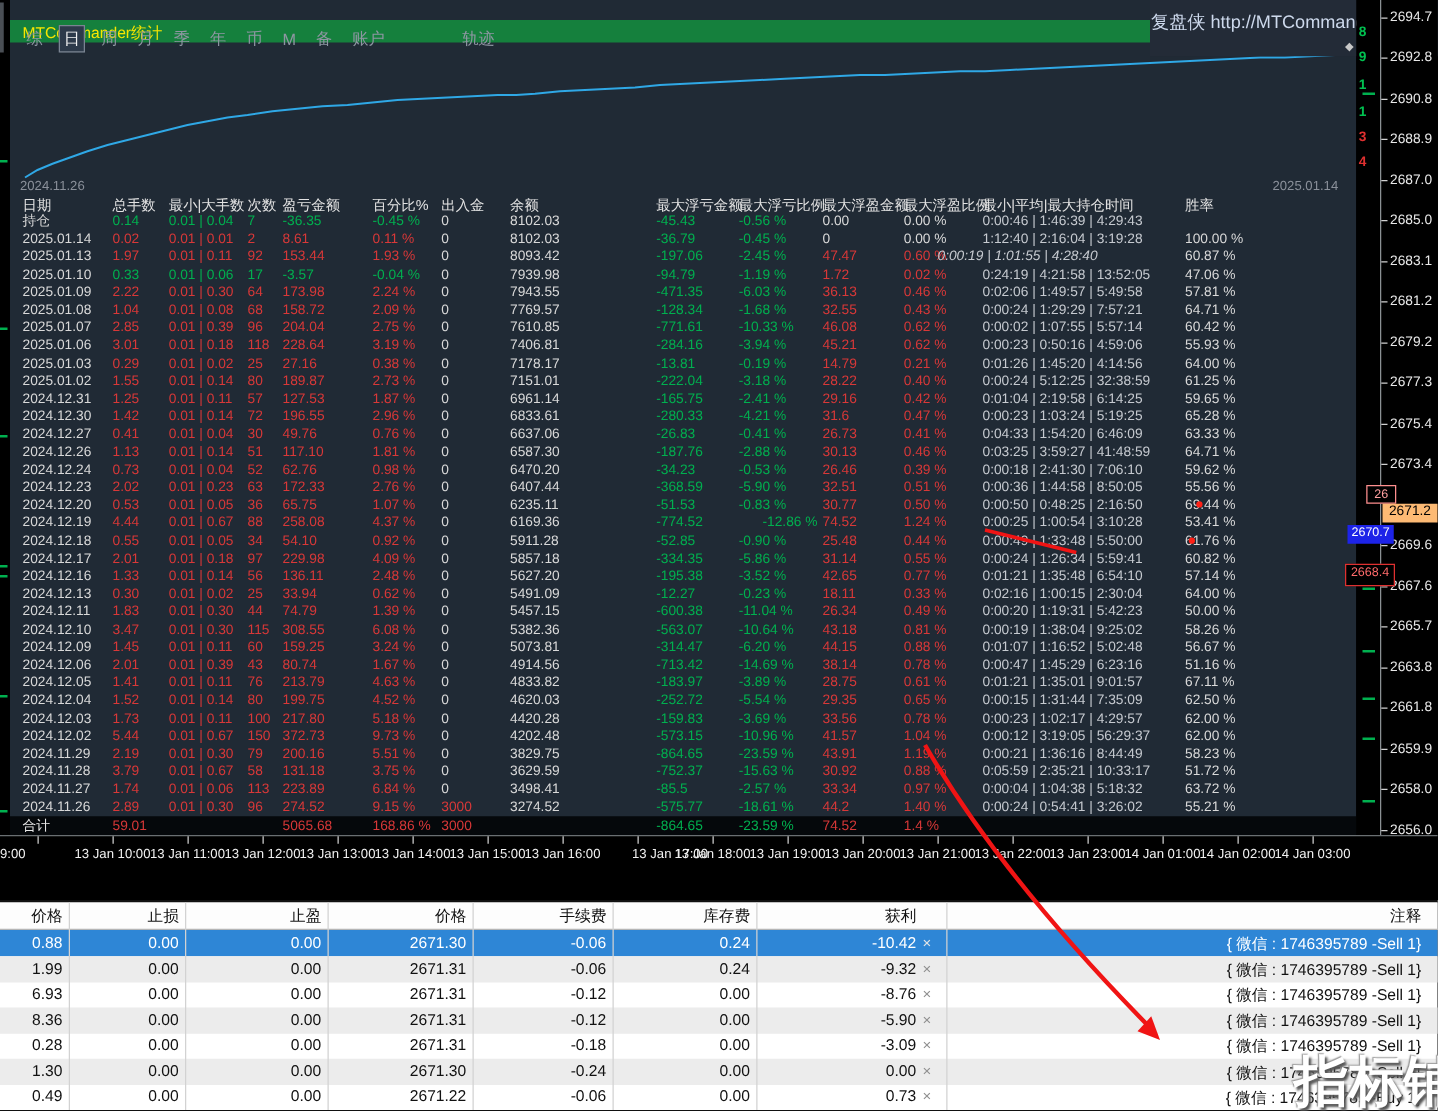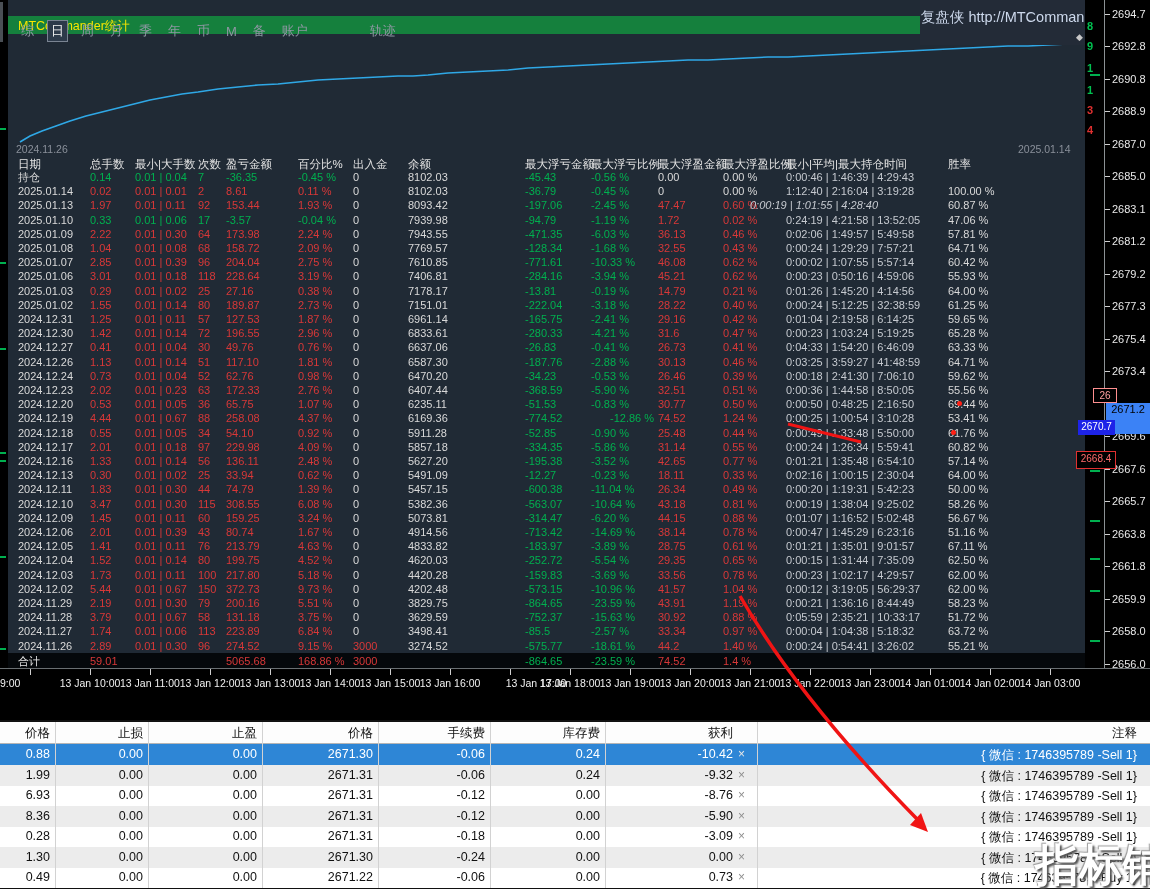--- a/index.html
+++ b/index.html
@@ -727,21 +727,21 @@
       <span class="bgdigit" style="top: 84px; color: rgb(0, 192, 80);">1</span>
       <span class="bgdigit" style="top: 104px; color: rgb(224, 48, 48);">3</span>
       <span class="bgdigit" style="top: 124px; color: rgb(224, 48, 48);">4</span>
       <div class="gdash" style="left: 1090px; top: 74px;"></div>
       <div class="gdash" style="left: 1090px; top: 470px;"></div>
       <div class="gdash" style="left: 1090px; top: 520px;"></div>
       <div class="gdash" style="left: 1090px; top: 558px;"></div>
       <div class="gdash" style="left: 1090px; top: 590px;"></div>
       <div class="gdash" style="left: 1090px; top: 640px;"></div>
       <div class="pbox" style="left: 1093px; top: 388px; width: 22px; height: 13px; border: 1px solid rgb(255, 143, 143); color: rgb(255, 160, 160); background: rgb(0, 0, 0);">26</div>
-      <div class="pbox" style="left: 1106px; top: 403px; width: 44px; height: 31px; background: #3b82f6; color: rgb(0, 0, 0); font-size: 11px;">2671.2</div>
+      <div class="pbox" style="left: 1106px; top: 403px; width: 44px; height: 15px; background: #fdba74; color: rgb(0, 0, 0); font-size: 11px;">2671.2</div>
       <div class="pbox" style="left: 1078px; top: 420px; width: 37px; height: 15px; background: rgb(29, 35, 232); color: rgb(255, 255, 255);">2670.7</div>
       <div class="pbox" style="left: 1076px; top: 451px; width: 38px; height: 16px; border: 1px solid rgb(224, 48, 48); color: rgb(255, 107, 107); background: rgb(0, 0, 0);">2668.4</div>
     </div>
 
   <div id="time-axis">
       <div class="ttick" style="left: 30px;"></div>
       <span class="tlab" style="left: 0px; width: 38px; text-align: left;">9:00</span>
       <div class="ttick" style="left: 90px;"></div>
       <span class="tlab" style="left: 54px;">13 Jan 10:00</span>
       <div class="ttick" style="left: 150px;"></div>

